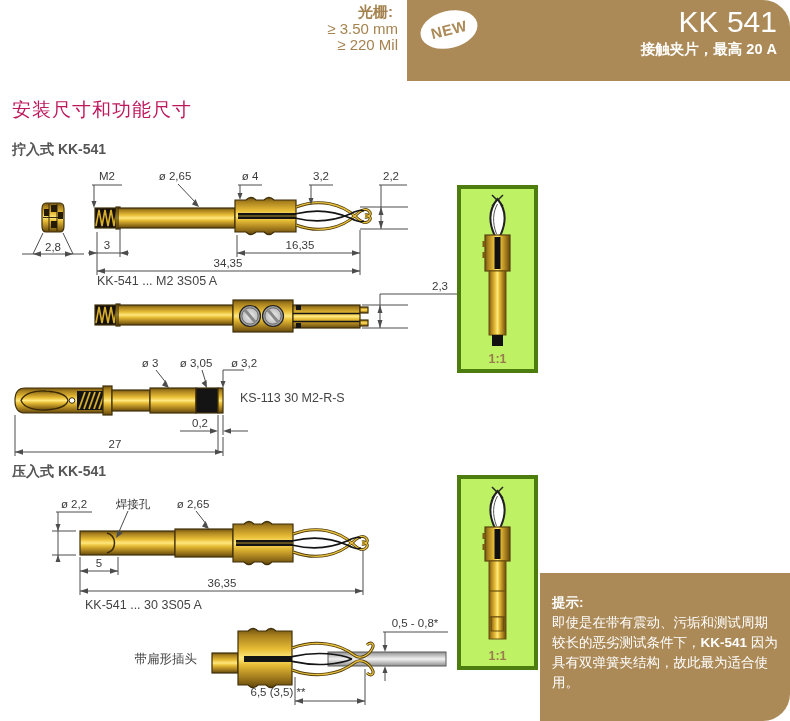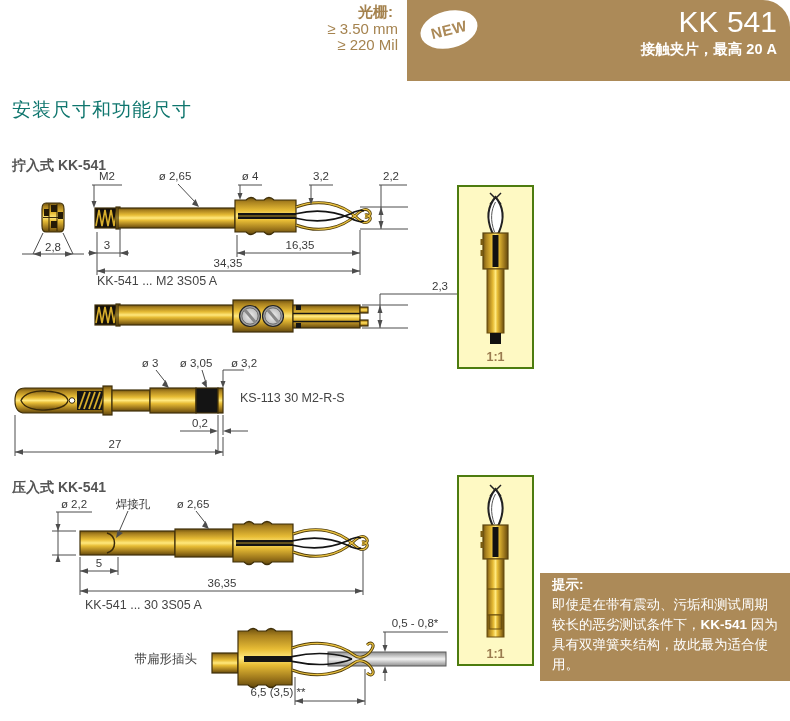--- a/index.html
+++ b/index.html
@@ -9,35 +9,35 @@
   .specs{position:absolute;top:4px;right:392px;text-align:right;color:#a5834f;
          font-size:15px;line-height:16.5px;white-space:nowrap;}
   .specs b{font-weight:bold;margin-right:5px;}
   .gold-box{position:absolute;left:407px;top:0;width:383px;height:81px;background:#ac8a58;}
   .new-badge{position:absolute;left:13px;top:11px;width:58px;height:37px;background:#ffffff;
              border-radius:50%;transform:rotate(-14deg);color:#ac8a58;font-weight:bold;
              font-size:15px;text-align:center;line-height:37px;letter-spacing:.5px;}
   .product-title{position:absolute;top:5px;right:13px;color:#fff;font-size:30px;line-height:34px;}
   .product-sub{position:absolute;top:40px;right:13px;color:#fff;font-size:14.5px;font-weight:bold;
                text-align:right;line-height:18px;}
-  .main-title{position:absolute;left:12px;top:97px;font-size:19px;color:#0f766e;letter-spacing:1px;}
-  .sec-title{position:absolute;left:12px;font-size:14px;font-weight:bold;color:#555;margin-top:16px;}
+  .main-title{position:absolute;left:12px;top:97px;font-size:19px;color:#be185d;letter-spacing:1px;}
+  .sec-title{position:absolute;left:12px;font-size:14px;font-weight:bold;color:#555;}
   
   svg text{font-family:"Liberation Sans",sans-serif;font-size:11.5px;fill:#3a3a3a;}
   svg text.plabel{font-size:12.5px;fill:#444;}
   .dim{stroke:#4d4d4d;stroke-width:1;fill:none;}
   .ar{fill:#4d4d4d;stroke:none;}
   .oln{stroke:#40300a;stroke-width:1.2;}
   
-  .scalebox{position:absolute;width:73px;background:#fef9c3;border:2px solid #4d7c0f;}
+  .scalebox{position:absolute;width:73px;background:#bef264;border:4px solid #4d7c0f;}
   .scalebox .lbl{position:absolute;bottom:3px;left:0;width:100%;text-align:center;
                  color:#9a7b4f;font-weight:bold;font-size:12.5px;}
   
-  .tip-box{position:absolute;left:540px;top:573px;width:250px;height:108px;background:#ac8a58;
-           color:#fff;box-sizing:border-box;padding:2px 12px;font-size:13.5px;line-height:20px;}
+  .tip-box{position:absolute;left:540px;top:573px;width:250px;height:148px;background:#ac8a58;
+           color:#fff;box-sizing:border-box;padding:20px 12px;font-size:13.5px;line-height:20px;}
   .tip-box .head{font-weight:bold;}
   .tip-box b{font-weight:bold;}
   .tip-box p{margin:0;}
 </style>
 </head>
 <body>
 
 <div class="page">
 
   <svg width="0" height="0" style="position:absolute">

